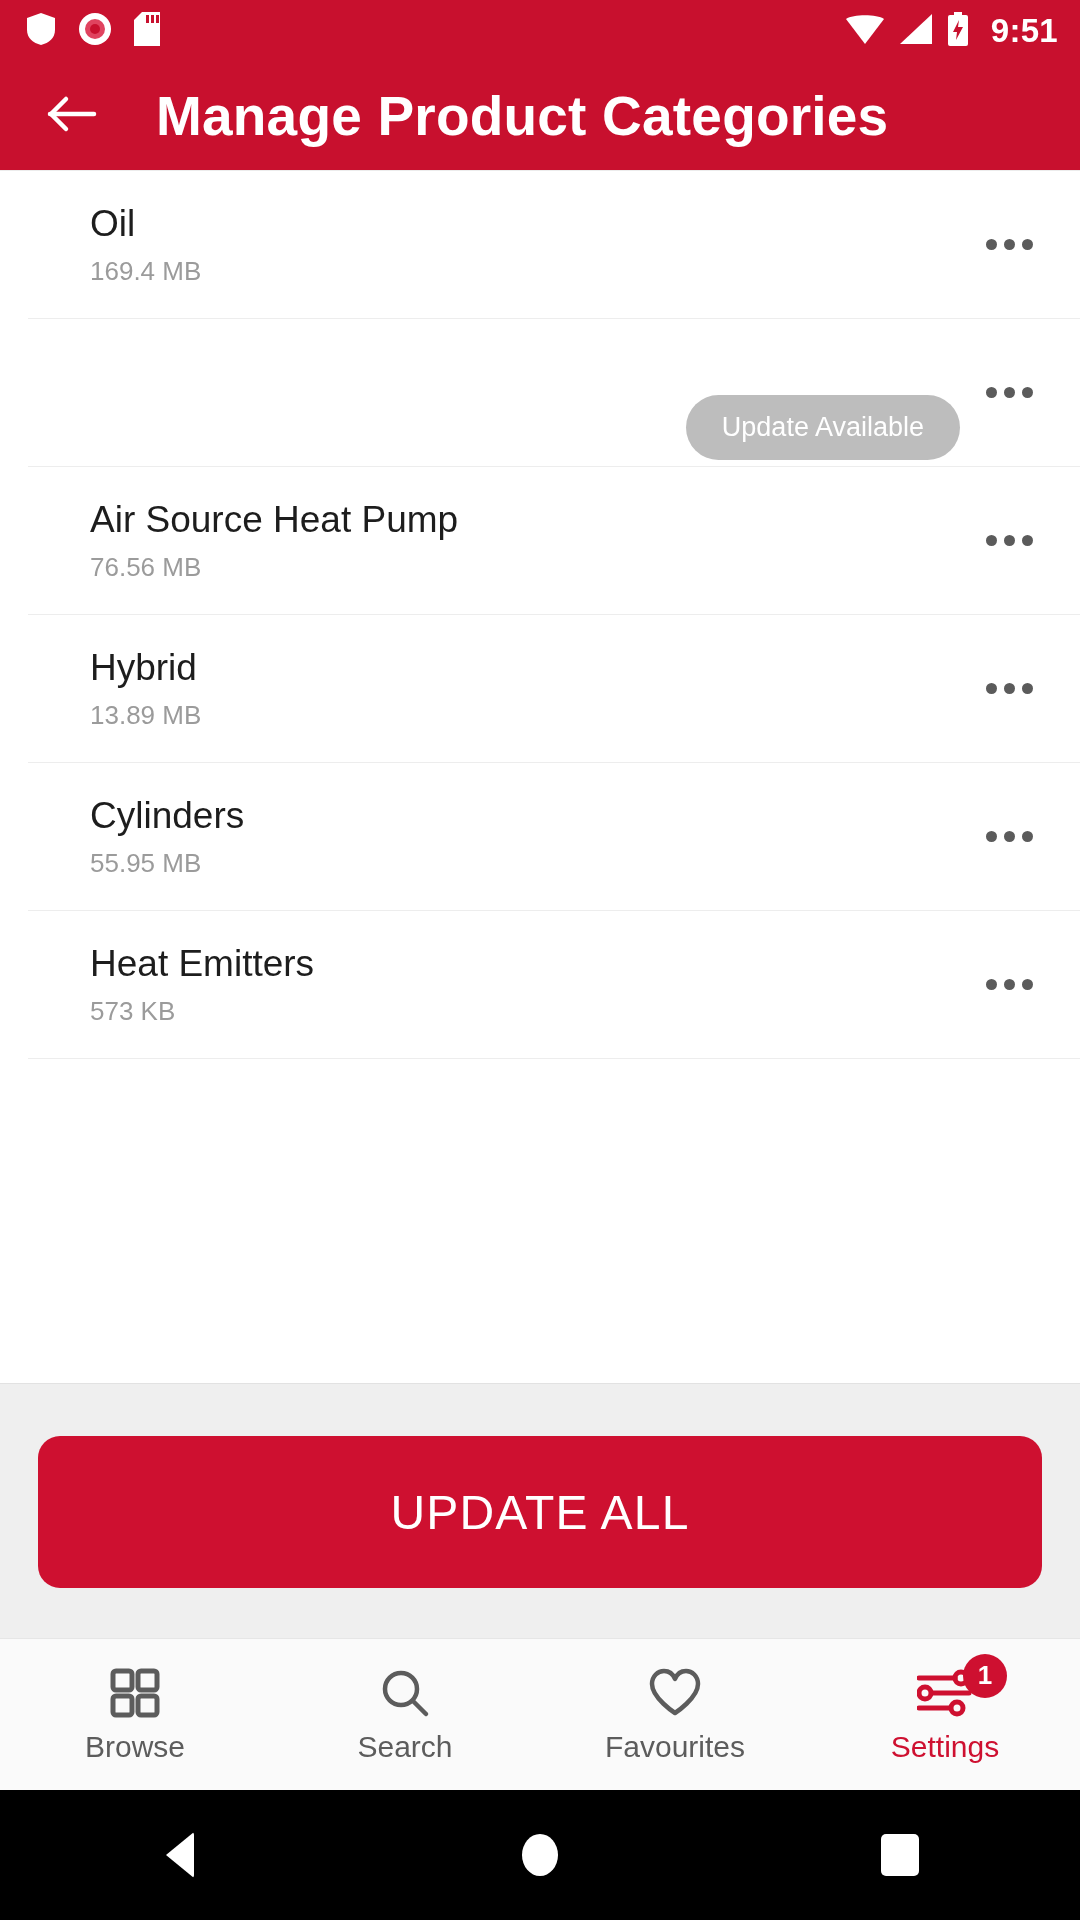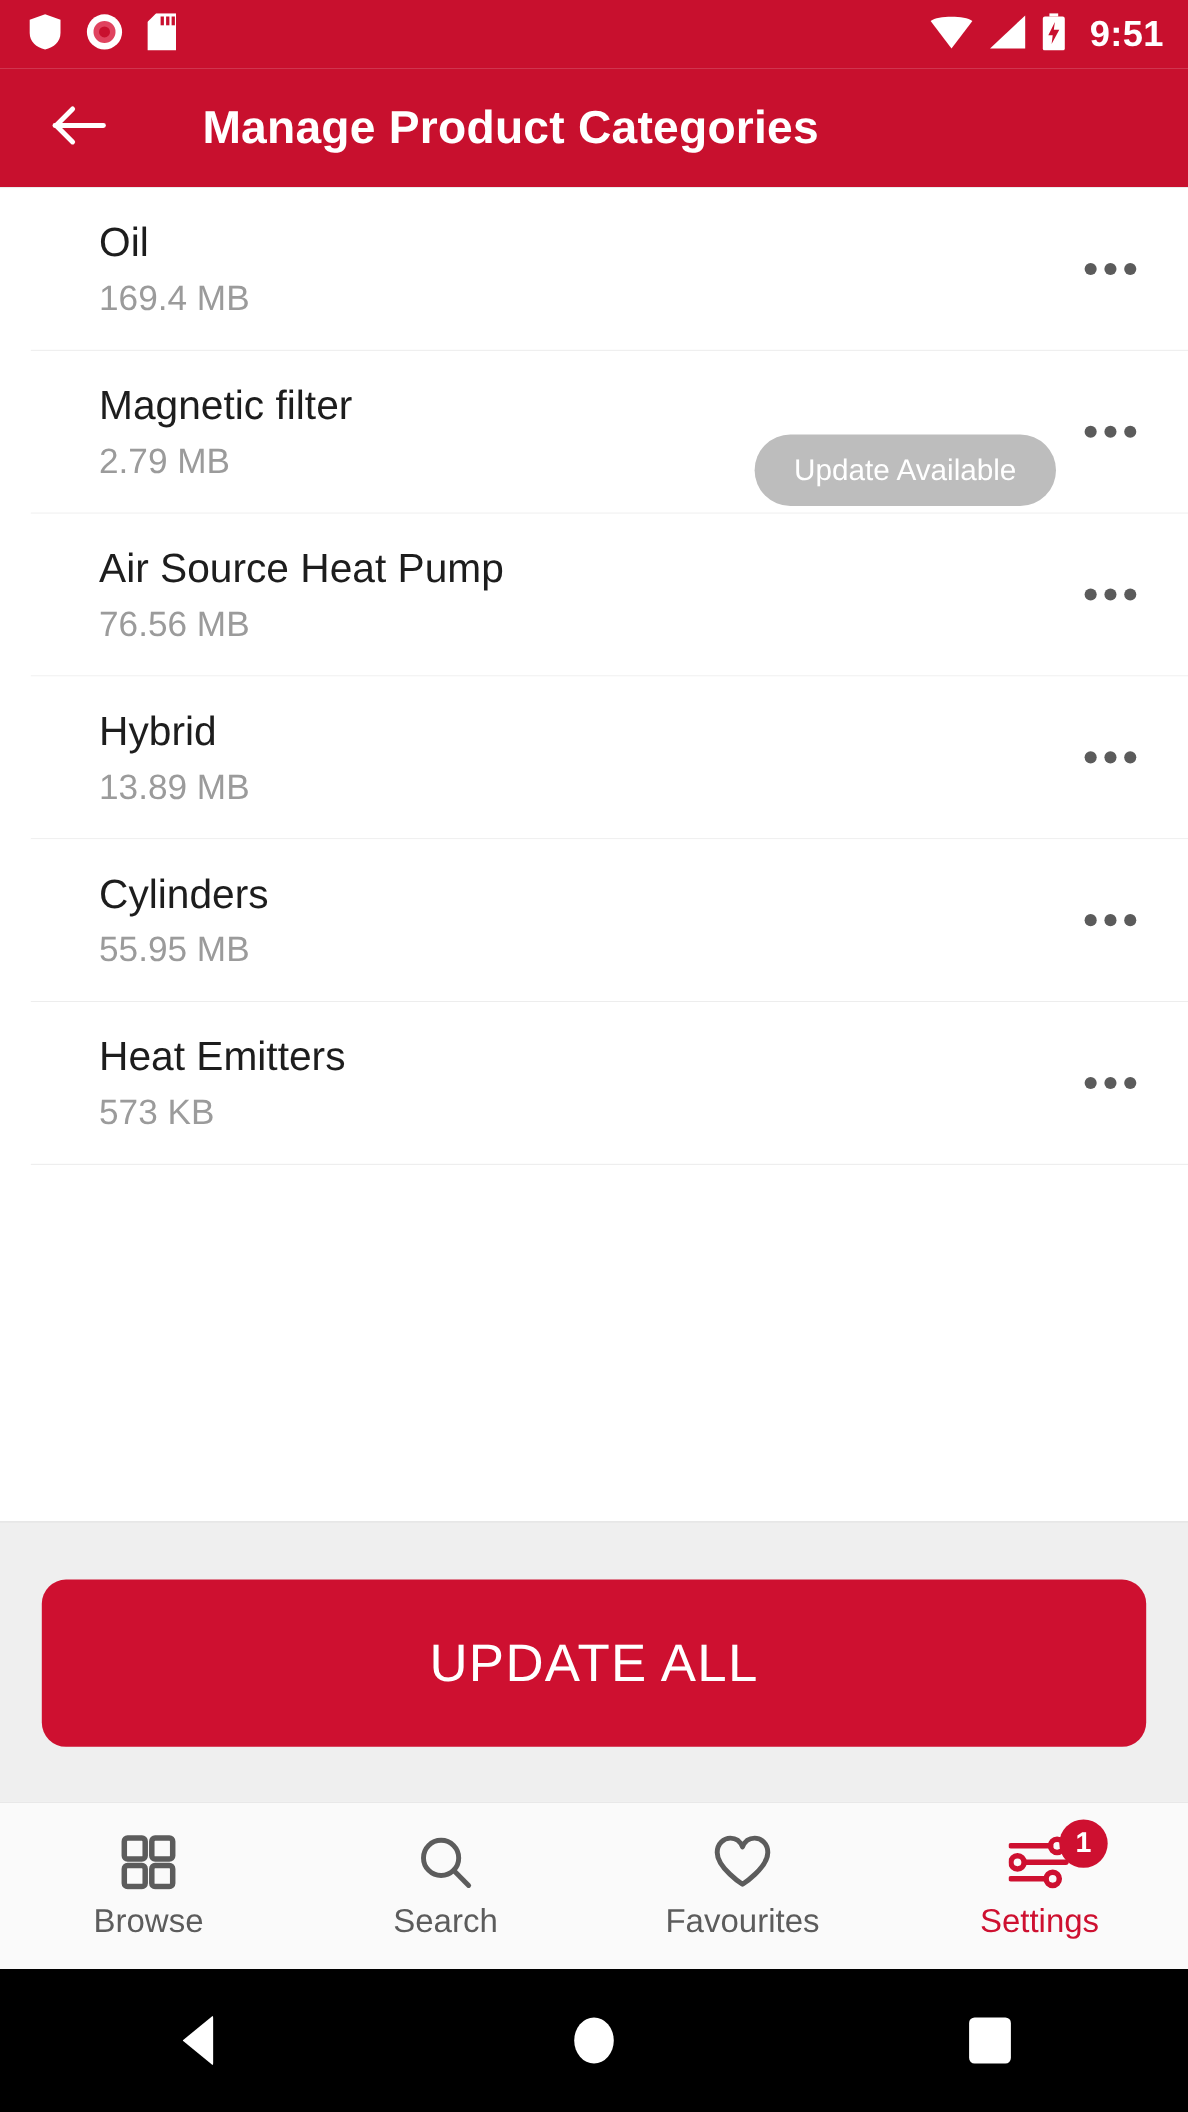--- a/index.html
+++ b/index.html
@@ -39,23 +39,23 @@
     padding:0 0 0 40px;
     flex:0 0 auto;
   }
   .back-btn {
     width:64px; height:64px;
     display:flex; align-items:center; justify-content:center;
     cursor:pointer;
   }
   .app-bar-title {
     color:#ffffff;
-    font-size:42px;
+    font-size:55px;
     font-weight:700;
-    margin-left:80px;
+    margin-left:52px;
     letter-spacing:0.2px;
     white-space:nowrap;
   }
 
   
   .list {
     flex:1 1 auto;
     background:#ffffff;
     overflow:hidden;
     border-top:1px solid #ececec;
@@ -76,21 +76,21 @@
     gap:16px;
     flex:0 0 auto;
   }
   .li-title {
     font-size:37px;
     color:#1d1d1d;
     line-height:1;
     white-space:nowrap;
   }
   .li-size {
-    font-size:32px;
+    font-size:26px;
     color:#9b9b9b;
     line-height:1;
     white-space:nowrap;
   }
   .update-badge {
     background:#bdbdbd;
     color:#ffffff;
     font-size:27px;
     border-radius:34px;
     padding:17px 36px;
@@ -273,24 +273,20 @@
         <span class="li-size">169.4 MB</span>
       </div>
       <div class="overflow-btn">
           <i></i>
           <i></i>
           <i></i>
         </div>
     </div>
 
     <div class="list-item">
-      <div class="li-texts">
-        <span class="li-title">Magnetic filter</span>
-        <span class="li-size">2.79 MB</span>
-      </div>
       <span class="update-badge">Update Available</span>
       <div class="overflow-btn">
           <i></i>
           <i></i>
           <i></i>
         </div>
     </div>
 
     <div class="list-item">
       <div class="li-texts">

